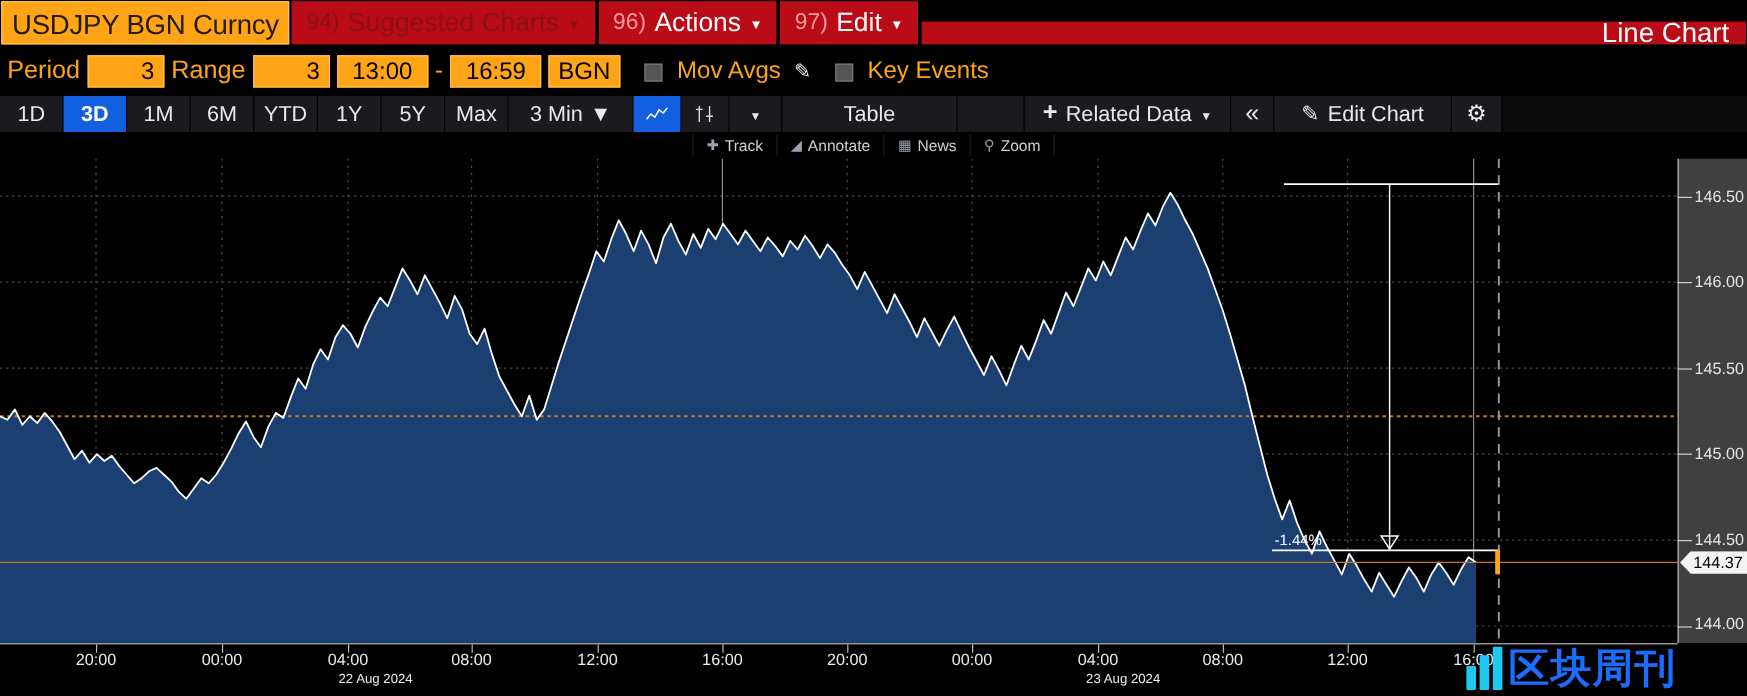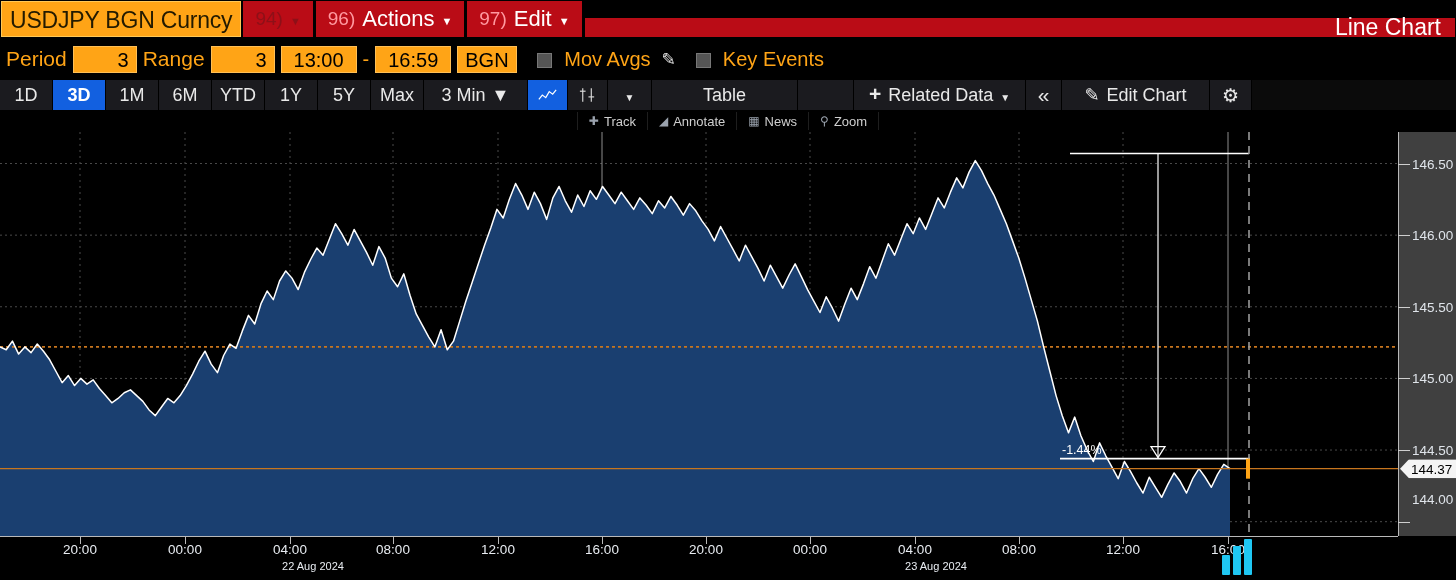--- a/index.html
+++ b/index.html
@@ -159,20 +159,21 @@
 </style>
 </head>
 <body>
 
 <div id="app">
 
   <div class="titlebar">
     <div class="tb-security">USDJPY BGN Curncy</div>
     <div class="tb-cell dim">
       <span class="tb-num">94)</span>
+      <span>Suggested Charts</span>
       <span class="caret">▼</span>
     </div>
     <div class="tb-cell">
       <span class="tb-num">96)</span>
       <span>Actions</span>
       <span class="caret">▼</span>
     </div>
     <div class="tb-cell">
       <span class="tb-num">97)</span>
       <span>Edit</span>
@@ -304,21 +305,21 @@
           <div class="ytick" style="top: 31.5177px;">146.50</div>
           <div class="ytickmark" style="top: 103.149px;"></div>
           <div class="ytick" style="top: 103.149px;">146.00</div>
           <div class="ytickmark" style="top: 174.78px;"></div>
           <div class="ytick" style="top: 174.78px;">145.50</div>
           <div class="ytickmark" style="top: 246.411px;"></div>
           <div class="ytick" style="top: 246.411px;">145.00</div>
           <div class="ytickmark" style="top: 318.043px;"></div>
           <div class="ytick" style="top: 318.043px;">144.50</div>
           <div class="ytickmark" style="top: 389.674px;"></div>
-          <div class="ytick" style="top: 367px;">144.00</div>
+          <div class="ytick" style="top: 388px;">144.00</div>
         </div>
       <div class="pricetag" id="priceTag" style="top: 336.667px;">144.37</div>
     </div>
 
   </div>
 
   <div class="xaxis">
     <div class="xaxis-line"></div>
     <div id="xticks">
         <div class="xtickmark" style="left: 80px;"></div>
@@ -349,15 +350,16 @@
         <div class="xdate" style="left: 936px;">23 Aug 2024</div>
       </div>
   </div>
 
   <div class="watermark">
     <span class="wm-bars">
       <i style="height:20px"></i>
         <i style="height:29px"></i>
         <i style="height:36px"></i>
     </span>
+    <span class="wm-text">区块周刊</span>
   </div>
 
 </div>
 
 </body></html>

